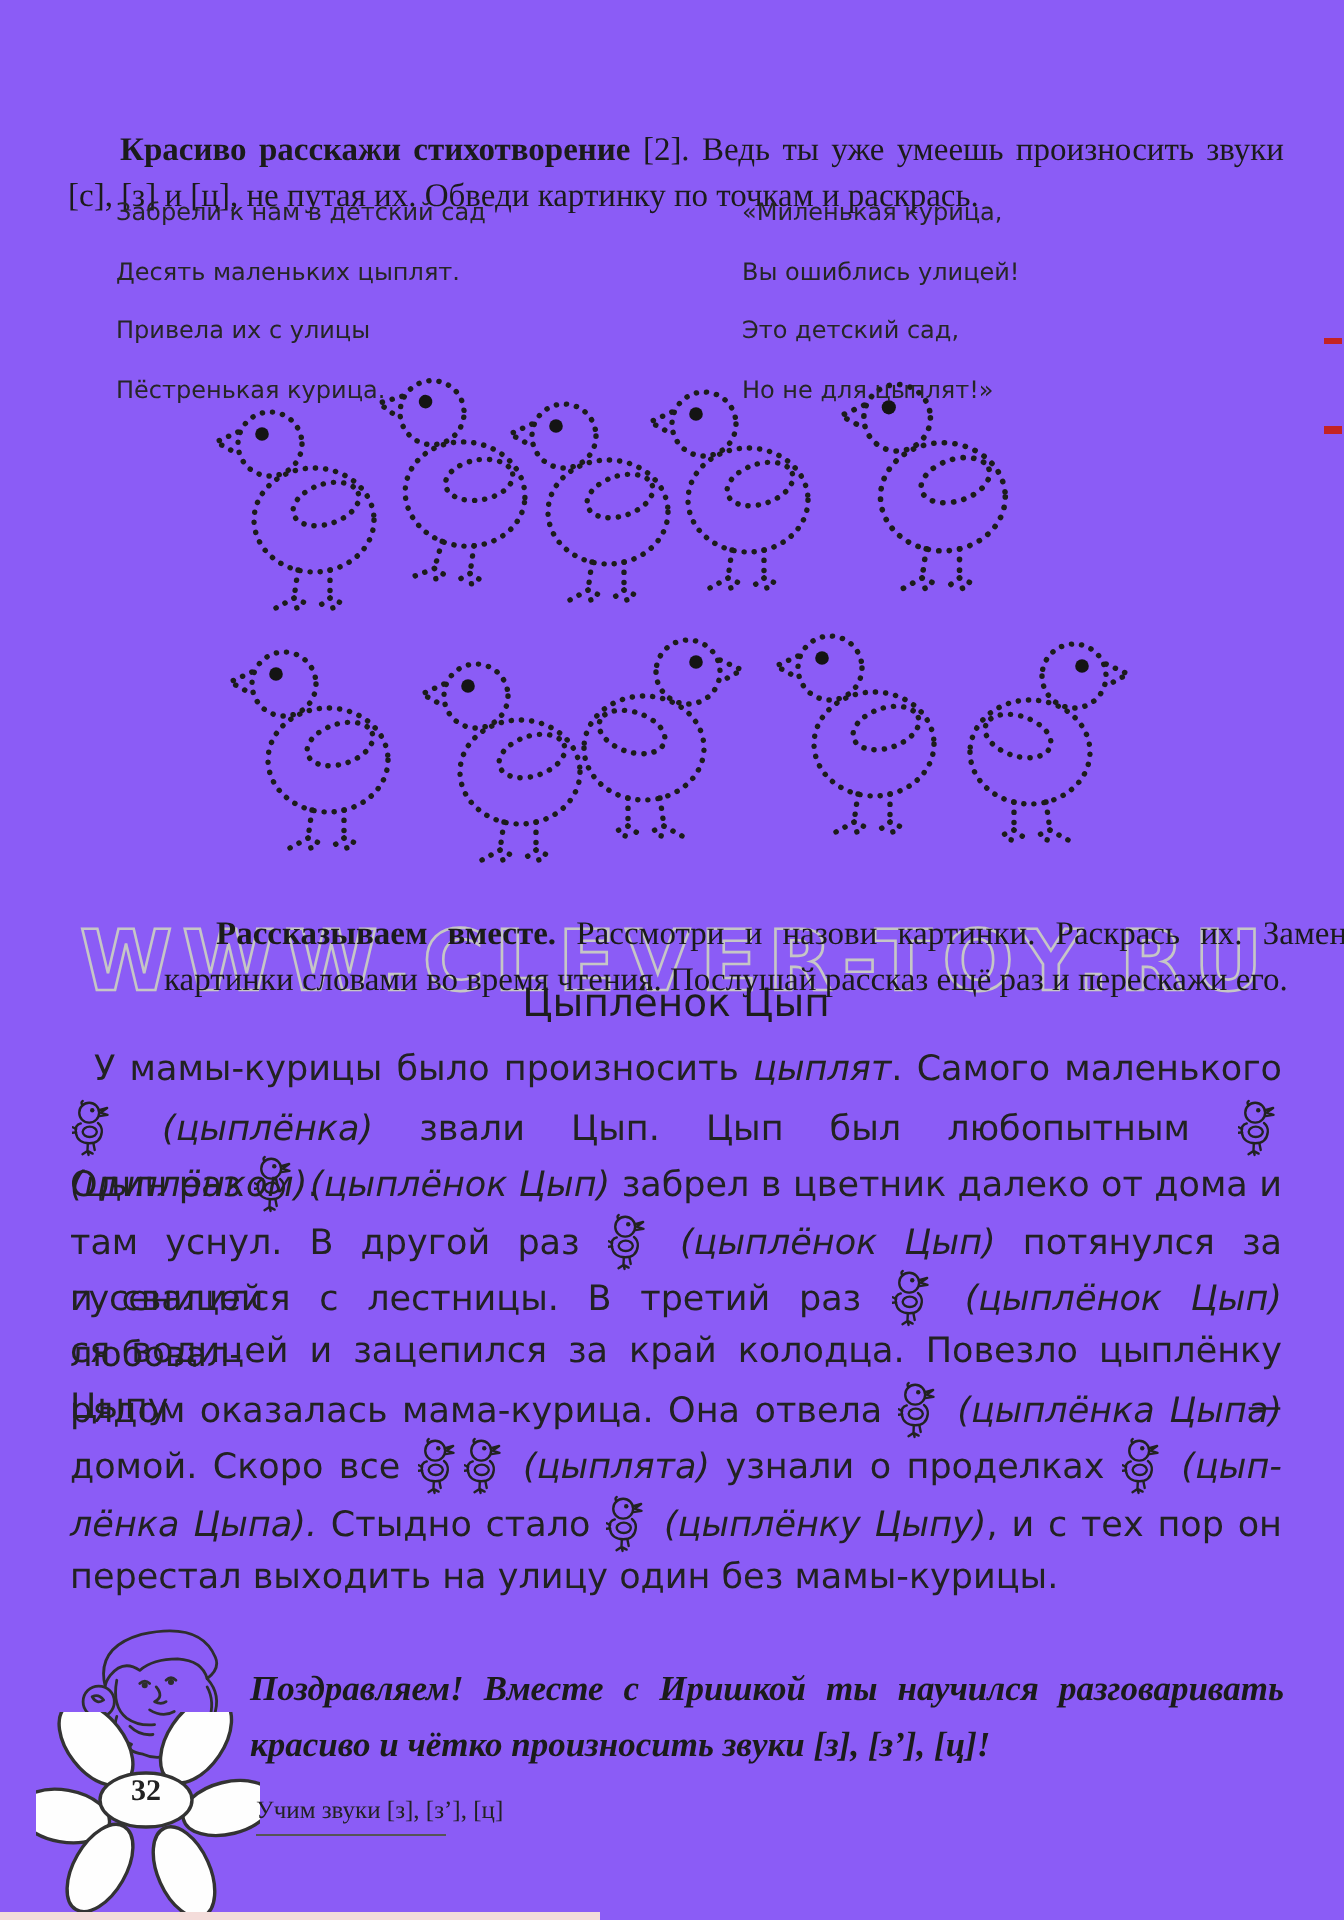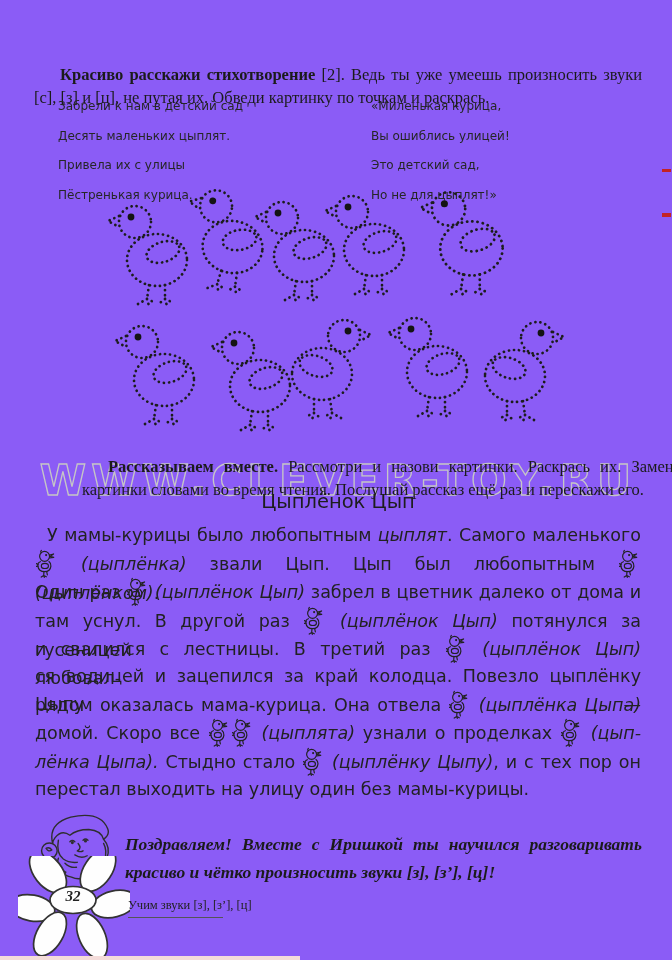--- a/index.html
+++ b/index.html
@@ -35,21 +35,21 @@
   #byline{position:absolute;right:32px;top:800px;z-index:2;
     font-family:"DejaVu Sans",sans-serif;font-style:italic;font-size:18px;color:#222;}
   
   #gnome{position:absolute;left:28px;top:810px;z-index:2;}
   #congrats{position:absolute;left:125px;top:830px;width:517px;z-index:2;
     font-weight:bold;font-style:italic;font-size:17.5px;line-height:28px;}
   #congrats .l1{text-align:justify;text-align-last:justify;}
   
   #flower{position:absolute;left:18px;top:856px;z-index:2;}
   #page-number{position:absolute;left:52px;top:888px;width:42px;text-align:center;z-index:3;
-    font-size:15px;font-weight:bold;color:#222;font-style:italic;}
+    font-size:15px;font-weight:bold;color:#222;}
   #series{position:absolute;left:128px;top:898px;z-index:2;font-size:12.5px;color:#222;}
   #footer-rule{position:absolute;left:128px;top:917px;width:95px;height:1px;background:#555;z-index:2;}
   
   .crop-mark{position:absolute;background:#c42323;z-index:4;}
   #mark1{left:662px;top:169px;width:9px;height:3px;}
   #mark2{left:662px;top:213px;width:9px;height:4px;}
   #scan-strip{position:absolute;left:0;top:956px;width:300px;height:4px;background:#f4dcda;z-index:4;}
 </style>
 </head>
 <body>
@@ -103,21 +103,21 @@
       </g>
   </svg>
 
   <div id="watermark">WWW.CLEVER-TOY.RU</div>
 
   <p class="instr" id="together"><b>Рассказываем вместе.</b><span> Рассмотри и назови картинки. Раскрась их. Заменяй картинки словами во время чтения. Послушай рассказ ещё раз и перескажи его.</span></p>
 
   <div id="story-title">Цыплёнок Цып</div>
 
   <div id="story">
-      <div class="story-line"><span>У мамы-курицы было любопытным </span><span class="it">цыплят</span><span>. Самого маленького</span></div>
+      <div class="story-line"><span>У мамы-курицы было произносить </span><span class="it">цыплят</span><span>. Самого маленького</span></div>
       <div class="story-line"><svg class="chick-inline" width="21" height="30" viewBox="0 0 22 30">
     <g fill="none" stroke="#222" stroke-width="1.25" stroke-linecap="round" stroke-linejoin="round">
       <path d="M5.5 3.2 Q4.4 1.6 5.6 0.8"></path>
       <circle cx="9" cy="7" r="5.2"></circle>
       <path d="M14.2 5.6 l4.2 -1.1 -3.5 2.5 3.7 1.1 -4.3 0.6"></path>
       <path d="M4.6 12.6 Q1.4 13.4 2 17.4 Q2.8 22.8 9 23 Q15 23 15.6 17.2 Q15.9 14.2 13.6 12.4"></path>
       <path d="M2.2 15.5 l-1.8 -0.9 M2.2 17.3 l-2 0.2"></path>
       <ellipse cx="9.3" cy="17" rx="3.7" ry="2.7"></ellipse>
       <path d="M8.3 23 L8.1 27 M8.1 27 l-2.6 1.7 M8.1 27 l0.6 2.1 M8.1 27 l2.7 1.4 M11.2 23 l0.7 3.5"></path>
     </g>

